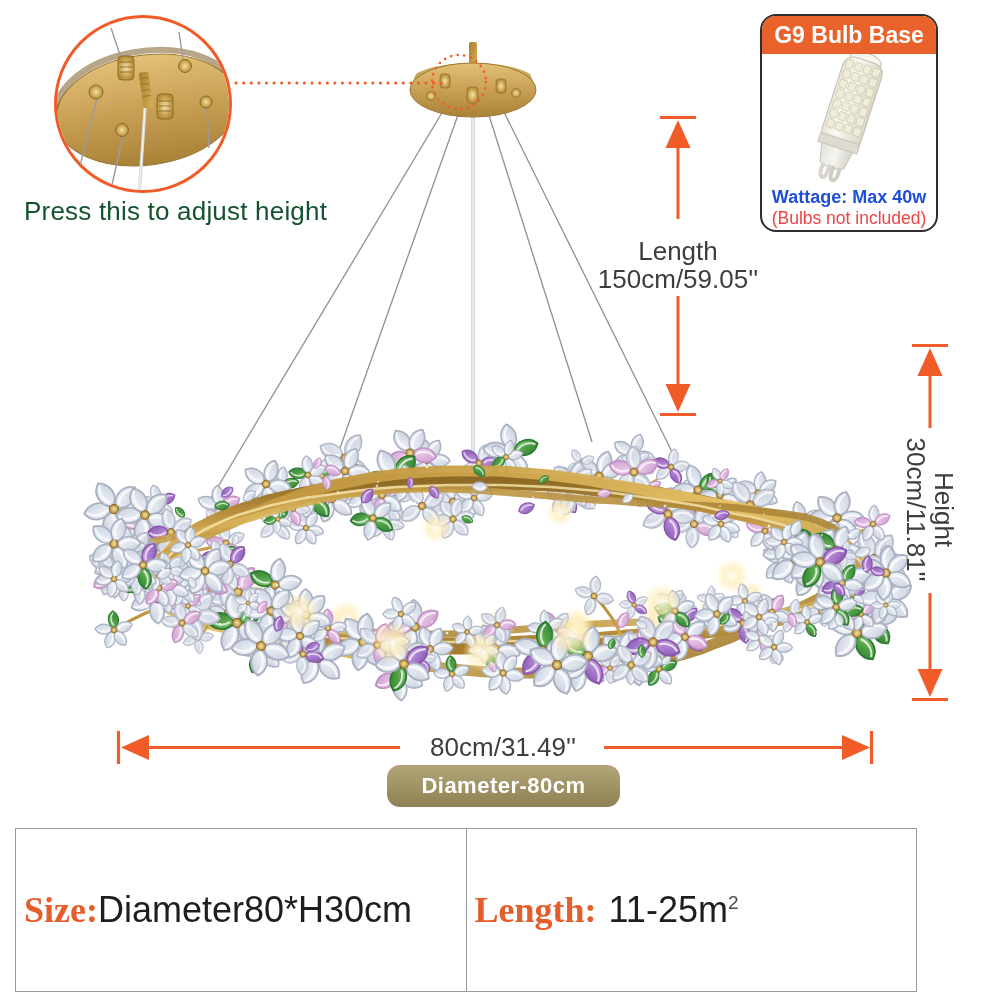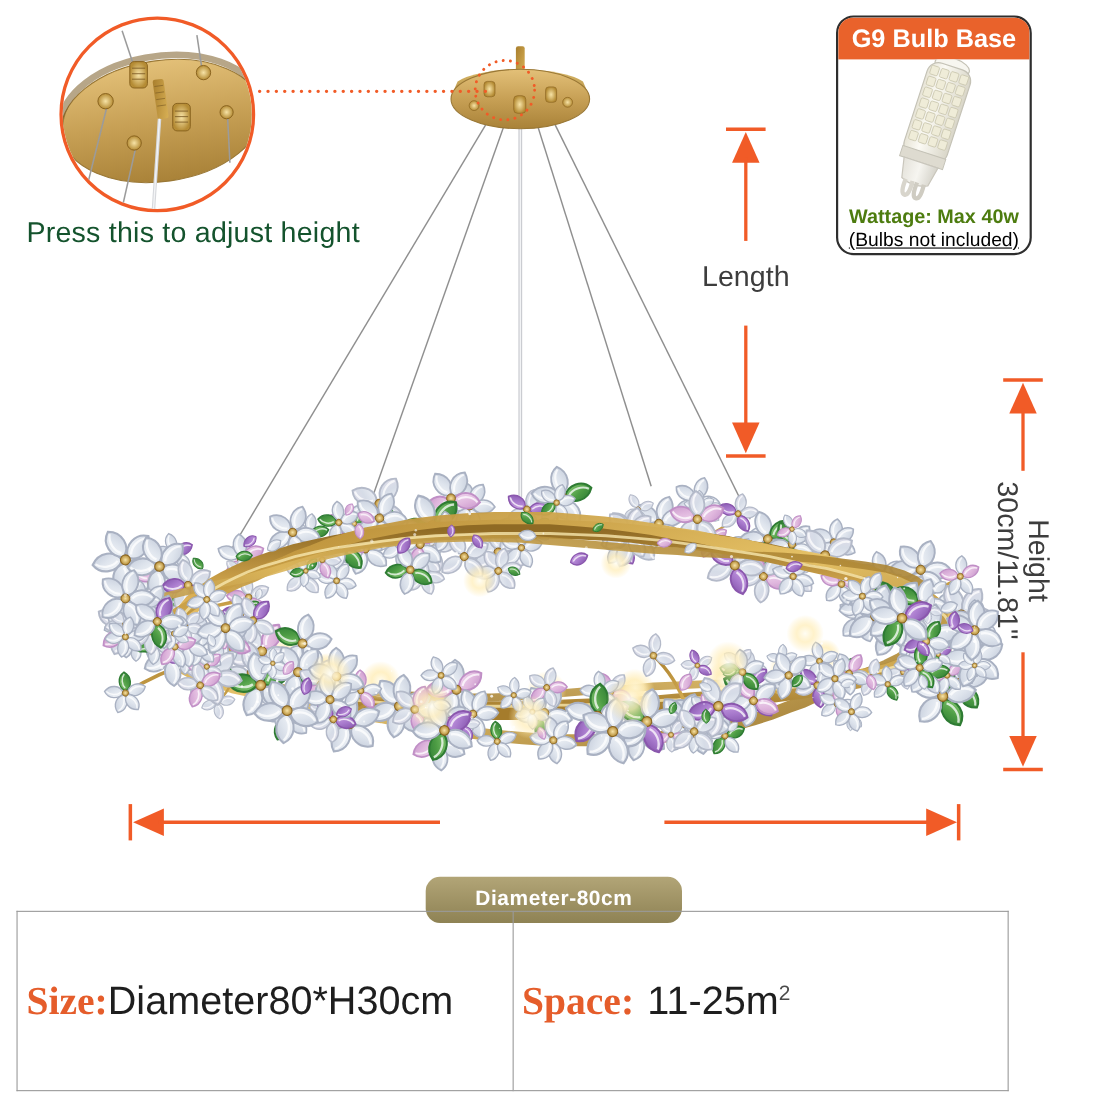--- a/index.html
+++ b/index.html
@@ -8,30 +8,30 @@
   .abs { position:absolute; }
   .inset-circle { left:54px; top:15px; width:178px; height:178px; border-radius:50%;
                    border:3px solid #f15b27; overflow:hidden; background:#fff; box-sizing:border-box; }
   .caption { left:24px; top:196px; font-size:26px; color:#14532d; letter-spacing:0.2px; }
   .g9-box { left:760px; top:14px; width:178px; height:218px; box-sizing:border-box;
              border:2px solid #2e2e2e; border-radius:16px; overflow:hidden; background:#fff; }
   .g9-header { height:38px; background:#e9622b; color:#fff; font-weight:bold; font-size:23px;
                 display:flex; align-items:center; justify-content:center; }
   .g9-bulb-svg { display:block; margin:0 auto; }
   .g9-watt { position:absolute; left:0; right:0; top:172px; text-align:center; font-weight:bold;
-              font-size:18px; line-height:19px; color:#4d7c0f; }
-  .g9-note { position:absolute; left:0; right:0; top:193px; text-align:center; font-size:17.5px; line-height:18px; color:#000000;text-decoration:underline; }
+              font-size:18px; line-height:19px; color:#1d4ed8; }
+  .g9-note { position:absolute; left:0; right:0; top:193px; text-align:center; font-size:17.5px; line-height:18px; color:#ef4444; }
   .dim-text { color:#3d3d3d; font-size:26px; line-height:1.06; text-align:center; }
   .length-text { left:578px; top:238px; width:200px; }
   .height-text { left:830px; top:430px; width:200px; height:160px; display:flex; align-items:center; justify-content:center; }
   .height-inner { transform:rotate(90deg); white-space:nowrap; }
   .width-text { left:403px; top:734px; width:200px; }
   .badge { left:387px; top:765px; width:233px; height:42px; border-radius:13px;
-            background:linear-gradient(#b2a577,#8e8254); color:#fff; font-weight:bold; font-size:19px;
-            display:flex; align-items:center; justify-content:center; letter-spacing:0.5px;margin-top:32px; }
+            background:linear-gradient(#b2a577,#8e8254); color:#fff; font-weight:bold; font-size:22px;
+            display:flex; align-items:center; justify-content:center; letter-spacing:0.5px; }
   table.spec { position:absolute; left:15px; top:828px; width:902px; height:164px;
                 border-collapse:collapse; table-layout:fixed; }
   table.spec td { border:1.6px solid #9a9a9a; vertical-align:middle; padding:0 0 0 8px; }
   .lbl { font-family:"Liberation Serif","DejaVu Serif",serif; font-weight:bold; color:#e55d2b; font-size:36px; }
   .val { color:#1e1e1e; font-size:36px; }
   .gap .val { margin-left:12px; }
   .val sup { font-size:19px; color:#4a4a4a; vertical-align:super; line-height:0; }
 </style>
 </head>
 <body>
@@ -969,34 +969,36 @@
   <path d="M-8,46 q-1,13 3,13 q4,0 3,-13" fill="none" stroke="#d8d5cc" stroke-width="3.6"></path>
   <path d="M2,46 q-1,13 3,13 q4,0 3,-13" fill="none" stroke="#cfccc2" stroke-width="3.6"></path>
 </g>
       </svg>
     <div class="g9-watt">Wattage: Max 40w</div>
     <div class="g9-note">(Bulbs not included)</div>
   </div>
 
   <div class="abs dim-text length-text">
     <div>Length</div>
+    <div>150cm/59.05''</div>
   </div>
 
   <div class="abs dim-text height-text">
     <div class="height-inner">
       <div>Height</div>
       <div>30cm/11.81''</div>
     </div>
   </div>
 
+  <div class="abs dim-text width-text">80cm/31.49''</div>
 
   <div class="abs badge">Diameter-80cm</div>
 
   <table class="spec">
     <tbody>
         <tr>
       <td><span class="lbl">Size:</span><span class="val">Diameter80*H30cm</span></td>
-      <td class="gap"><span class="lbl">Space:</span><span class="val"><span>11-25m</span><sup>2</sup></span></td>
+      <td class="gap"><span class="lbl">Length:</span><span class="val"><span>11-25m</span><sup>2</sup></span></td>
     </tr>
   </tbody>
     </table>
 
 </div>
 
 </body></html>

